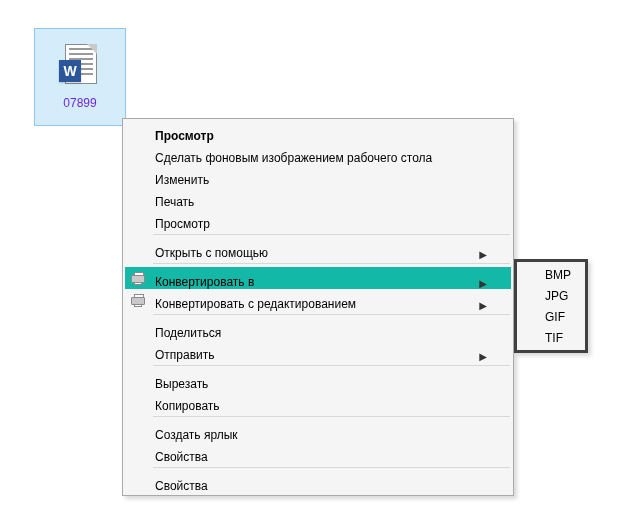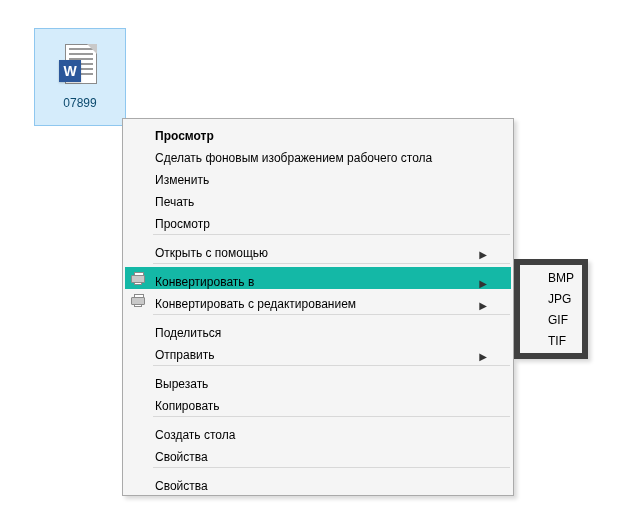--- a/index.html
+++ b/index.html
@@ -8,21 +8,21 @@
     .file-icon {
       position: absolute;
       top: 28px; left: 34px;
       width: 92px; height: 98px;
       border: 1px solid #8fc7ef;
       background: #d5ecfb;
       display: flex; flex-direction: column; align-items: center; justify-content: center;
       gap: 6px;
       cursor: pointer;
     }
-    .file-icon .label { color: #0c4a6e; text-align: center; }
+    .file-icon .label { color: #6d28d9; text-align: center; }
 
     .word-icon { width: 42px; height: 46px; position: relative; }
     .word-icon .page { position: absolute; top: 0; left: 6px; width: 32px; height: 40px; background: #fff; border: 1px solid #8a8a8a; }
     .word-icon .fold { position: absolute; top: 0; right: 4px; width: 0; height: 0; border-left: 10px solid transparent; border-top: 10px solid #c9c9c9; }
     .word-icon .lines { position: absolute; top: 4px; left: 10px; right: 8px; display: flex; flex-direction: column; gap: 3px; }
     .word-icon .lines span { height: 2px; background: #9a9a9a; display: block; }
     .word-icon .badge { position: absolute; left: 0; top: 16px; width: 22px; height: 22px; background: #2b579a; display: flex; align-items: center; justify-content: center; color: #fff; font-weight: bold; font-size: 14px; box-shadow: 0 1px 2px rgba(0,0,0,.2); }
 
     .context-menu {
       position: absolute;
@@ -52,21 +52,21 @@
     .printer-icon { width: 14px; height: 12px; position: relative; }
     .printer-icon::before { content: ""; position: absolute; top: 0; left: 3px; width: 8px; height: 4px; background: #fff; border: 1px solid #8a8a8a; border-bottom: none; }
     .printer-icon::after { content: ""; position: absolute; top: 3px; left: 0; right: 0; height: 6px; background: #c9c9c9; border: 1px solid #8a8a8a; border-radius: 1px; }
     .printer-icon .out { position: absolute; bottom: -1px; left: 3px; width: 8px; height: 3px; background: #fff; border: 1px solid #8a8a8a; }
 
     .submenu {
       position: absolute;
       top: 259px; left: 514px;
       width: 74px;
       background: #f5f5f5;
-      border: 6px solid #404040;
+      border: 3px solid #404040;
       box-shadow: 3px 3px 4px rgba(0,0,0,.15);
       padding: 2px;
     }
     .sub-item {
       height: 21px;
       display: flex; align-items: center;
       padding: 0 8px 0 26px;
       cursor: default;
     }
   </style>
@@ -152,21 +152,21 @@
   <div class="menu-item">
       <span class="text">Вырезать</span>
     </div>
   <div class="menu-item">
       <span class="text">Копировать</span>
     </div>
 
   <div class="menu-sep"></div>
 
   <div class="menu-item">
-      <span class="text">Создать стола</span>
+      <span class="text">Создать ярлык</span>
     </div>
   <div class="menu-item">
       <span class="text">Свойства</span>
     </div>
 
   <div class="menu-sep"></div>
 
   <div class="menu-item">
       <span class="text">Свойства</span>
     </div>

